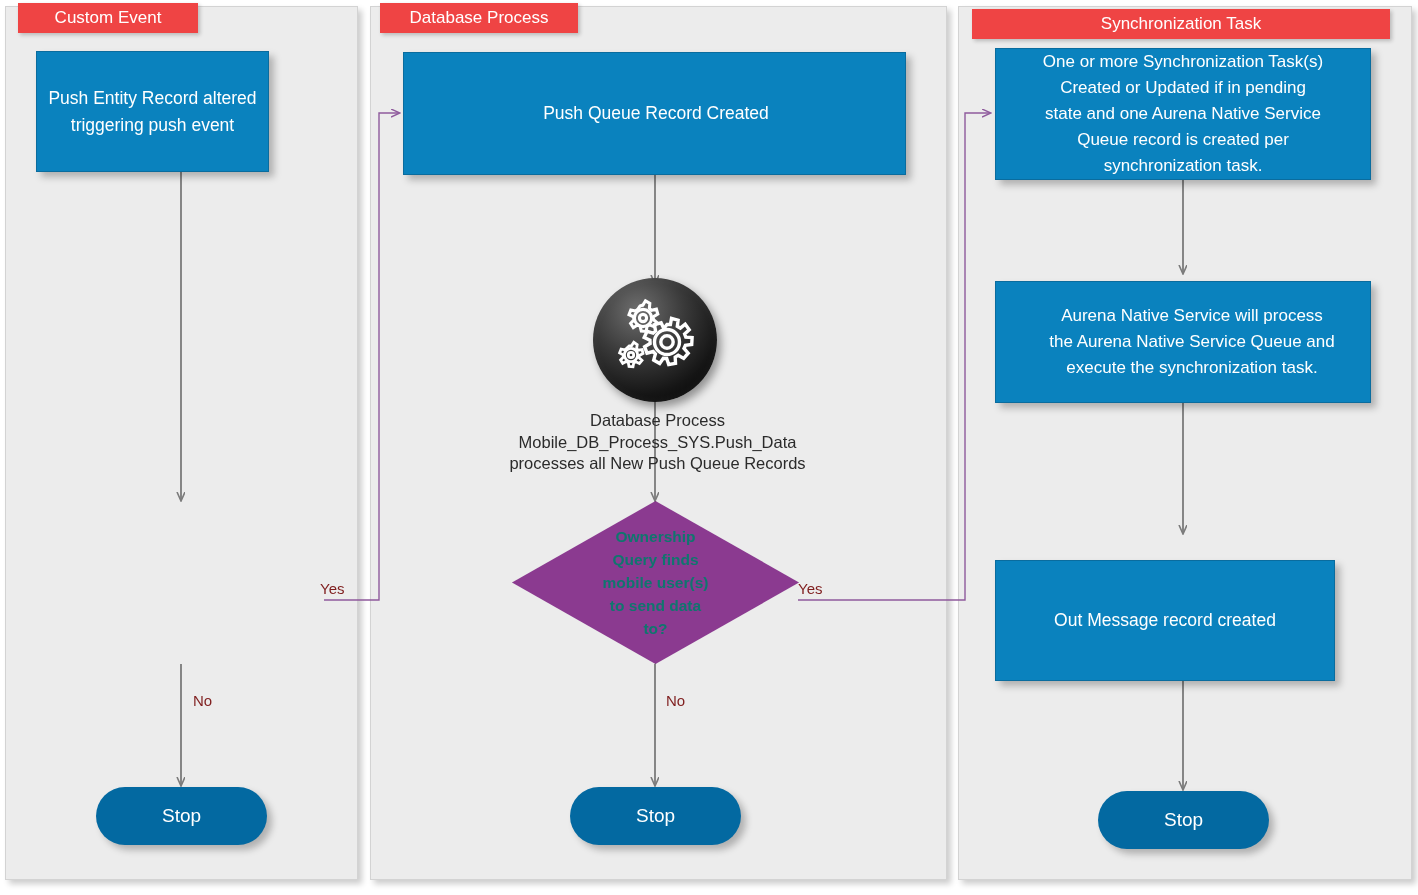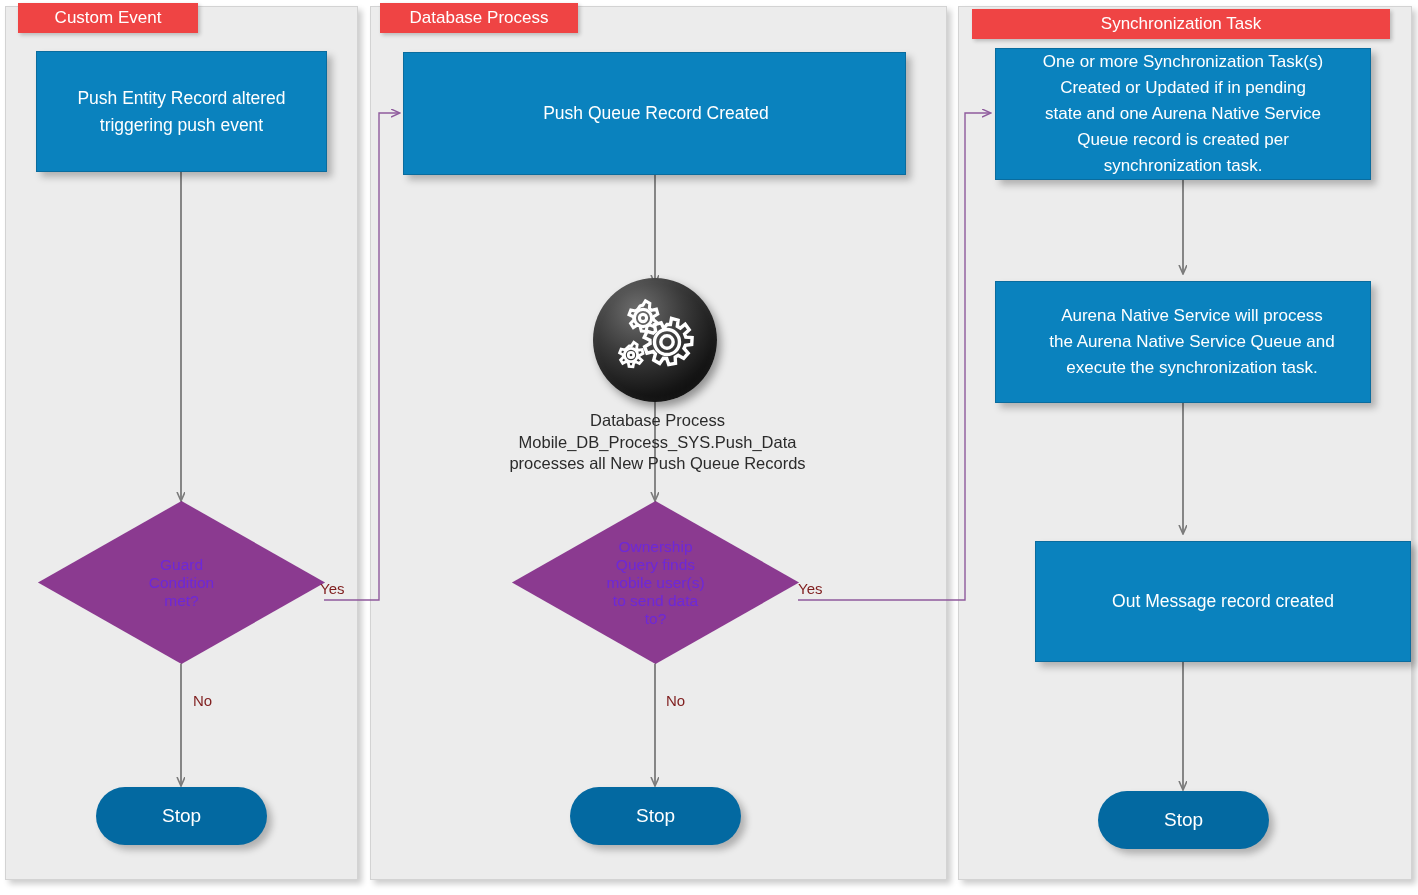--- a/index.html
+++ b/index.html
@@ -68,25 +68,26 @@
     clip-path: polygon(50% 0%, 100% 50%, 50% 100%, 0% 50%);
     filter: drop-shadow(4px 4px 4px rgba(0,0,0,0.25));
   }
   .diamond-label {
     position: absolute;
     inset: 0;
     display: flex;
     align-items: center;
     justify-content: center;
     text-align: center;
-    color: #6d28d9;
+    color: #0f766e;
     font-size: 15.5px;
-    line-height: 18px;
+    line-height: 23px;
     white-space: pre-line;
     pointer-events: none;
+    font-weight: bold;
   }
   
   .terminator {
     position: absolute;
     background: #0369a1;
     border-radius: 999px;
     color: #ffffff;
     display: flex;
     align-items: center;
     justify-content: center;
@@ -170,31 +171,25 @@
 
     <path d="M655,664 L655,785" fill="none" stroke="#7b7b7b" stroke-width="1.8" marker-end="url(#arrowGray)"></path>
 
     <path d="M798,600 L965,600 L965,113 L990,113" fill="none" stroke="#8e5a9c" stroke-width="1.4" marker-end="url(#arrowPurple)"></path>
 
     <path d="M1183,180 L1183,273" fill="none" stroke="#7b7b7b" stroke-width="1.8" marker-end="url(#arrowGray)"></path>
     <path d="M1183,403 L1183,533" fill="none" stroke="#7b7b7b" stroke-width="1.8" marker-end="url(#arrowGray)"></path>
     <path d="M1183,662 L1183,789" fill="none" stroke="#7b7b7b" stroke-width="1.8" marker-end="url(#arrowGray)"></path>
   </svg>
 
-  <div class="node-box" style="left:36px; top:51px; width:291px; height:121px;">
+  <div class="node-box" style="left:36px; top:51px; width:233px; height:121px;">
     <span>Push Entity Record altered
 triggering push event</span>
   </div>
 
-  <div class="diamond-wrap" style="left:38px; top:501px; width:287px; height:163px;">
-    <div class="diamond-shape"></div>
-    <div class="diamond-label">Guard
-Condition
-met?</div>
-  </div>
 
   <div class="edge-label" style="left:320px; top:580px;">Yes</div>
   <div class="edge-label" style="left:193px; top:692px;">No</div>
 
   <div class="terminator" style="left:96px; top:787px; width:171px; height:58px;">
     <span>Stop</span>
   </div>
 
   <div class="node-box" style="left:403px; top:52px; width:503px; height:123px;padding-left:9px;">
     <span>Push Queue Record Created</span>
@@ -250,21 +245,21 @@
 Queue record is created per
 synchronization task.</span>
   </div>
 
   <div class="node-box" style="left:995px; top:281px; width:376px; height:122px; font-size:17px; line-height:26px;padding-left:24px;">
     <span>Aurena Native Service will process
 the Aurena Native Service Queue and
 execute the synchronization task.</span>
   </div>
 
-  <div class="node-box" style="left:995px; top:541px; width:376px; height:121px;margin-left:40px;">
+  <div class="node-box" style="left:995px; top:560px; width:340px; height:121px;">
     <span>Out Message record created</span>
   </div>
 
   <div class="terminator" style="left:1098px; top:791px; width:171px; height:58px;">
     <span>Stop</span>
   </div>
 
 </div>
 
 </body></html>

